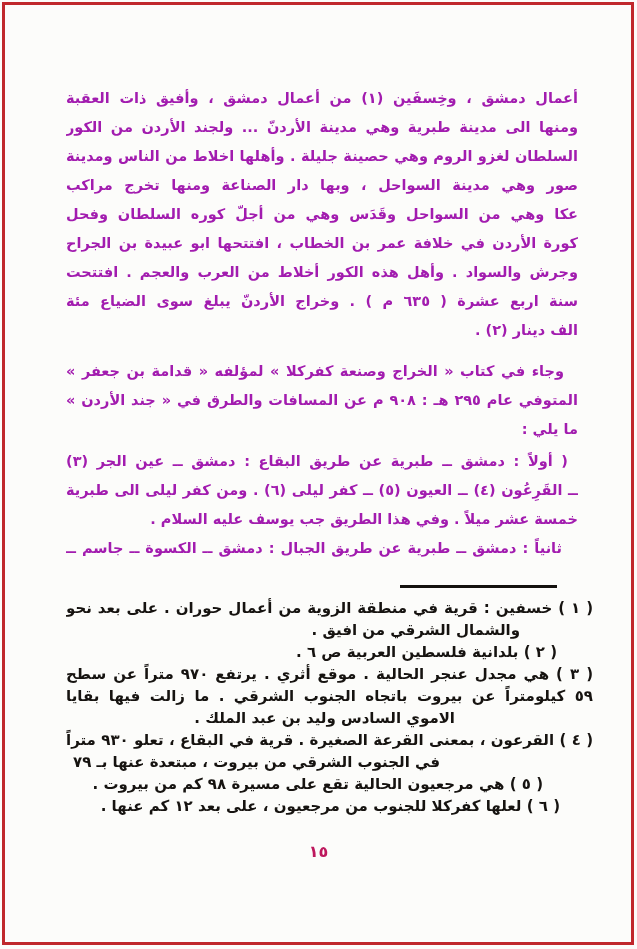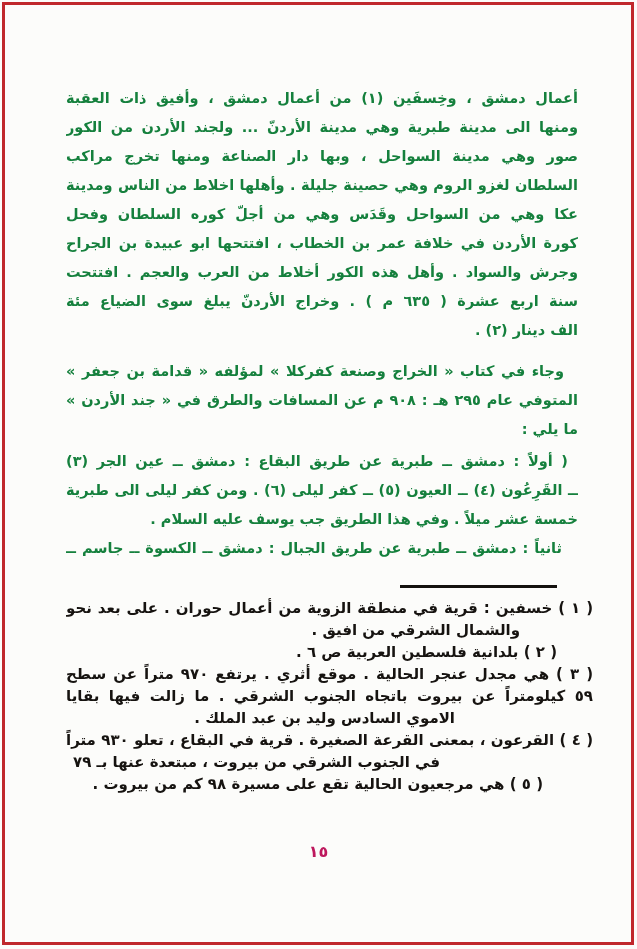--- a/index.html
+++ b/index.html
@@ -12,21 +12,21 @@
   }
   .page{position:absolute;inset:0;background:#fcfcfa;}
   .frame{
     position:absolute;top:2px;left:2px;right:3px;bottom:4px;
     border:3px solid #c0282c;
     pointer-events:none;
   }
   .body-text{
     position:absolute;top:84px;right:59px;width:512px;
     direction:rtl;
-    color:#15803d;
+    color:#a21caf;
     font-weight:bold;
     font-size:14.5px;
     line-height:29px;
   }
   .para{margin:0;padding:0;}
   .p2{margin-top:12px;}
   .p3{margin-top:3px;}
   .p4{}
   .l{height:29px;overflow:hidden;}
   .jl{text-align:justify;text-align-last:justify;}
@@ -54,22 +54,22 @@
 </head>
 <body>
 
 <div class="page">
   <div class="frame" style="border-color: rgb(192, 40, 44);"></div>
 
   <div class="body-text">
     <div class="para p1">
       <div class="l jl">أعمال دمشق ، وخِسفَين (١) من أعمال دمشق ، وأفيق ذات العقبة</div>
       <div class="l jl">ومنها الى مدينة طبرية وهي مدينة الأردنّ ... ولجند الأردن من الكور</div>
+      <div class="l jl">السلطان لغزو الروم وهي حصينة جليلة . وأهلها اخلاط من الناس ومدينة</div>
       <div class="l jl">صور وهي مدينة السواحل ، وبها دار الصناعة ومنها تخرج مراكب</div>
-      <div class="l jl">السلطان لغزو الروم وهي حصينة جليلة . وأهلها اخلاط من الناس ومدينة</div>
       <div class="l jl">عكا وهي من السواحل وقَدَس وهي من أجلّ كوره السلطان وفحل</div>
       <div class="l jl">كورة الأردن في خلافة عمر بن الخطاب ، افتتحها ابو عبيدة بن الجراح</div>
       <div class="l jl">وجرش والسواد . وأهل هذه الكور أخلاط من العرب والعجم . افتتحت</div>
       <div class="l jl">سنة اربع عشرة ( ٦٣٥ م ) . وخراج الأردنّ يبلغ سوى الضياع مئة</div>
       <div class="l rl">الف دينار (٢) .</div>
     </div>
 
     <div class="para p2">
       <div class="l jl" style="padding-right:14px">وجاء في كتاب « الخراج وصنعة كفركلا » لمؤلفه « قدامة بن جعفر »</div>
       <div class="l jl">المتوفي عام ٢٩٥ هـ : ٩٠٨ م عن المسافات والطرق في « جند الأردن »</div>
@@ -92,16 +92,17 @@
   <div class="footnotes">
     <div class="fl jl">( ١ ) خسفين : قرية في منطقة الزوية من أعمال حوران . على بعد نحو ٤٥ كم عن درعا</div>
     <div class="fl rl" style="padding-right:73px">والشمال الشرقي من افيق .</div>
     <div class="fl rl" style="padding-right:36px">( ٢ ) بلدانية فلسطين العربية ص ٦ .</div>
     <div class="fl jl">( ٣ ) هي مجدل عنجر الحالية . موقع أثري . يرتفع ٩٧٠ متراً عن سطح البحر . على بعد</div>
     <div class="fl jl">٥٩ كيلومتراً عن بيروت باتجاه الجنوب الشرقي . ما زالت فيها بقايا القصر الصيفي للخليفة</div>
     <div class="fl rl" style="padding-right:138px">الاموي السادس وليد بن عبد الملك .</div>
     <div class="fl jl">( ٤ ) القرعون ، بمعنى القرعة الصغيرة . قرية في البقاع ، تعلو ٩٣٠ متراً عن سطح البحر ،</div>
     <div class="fl rl" style="padding-right:153px">في الجنوب الشرقي من بيروت ، مبتعدة عنها بـ ٧٩ كم .</div>
     <div class="fl rl" style="padding-right:50px">( ٥ ) هي مرجعيون الحالية تقع على مسيرة ٩٨ كم من بيروت .</div>
+    <div class="fl rl" style="padding-right:33px">( ٦ ) لعلها كفركلا للجنوب من مرجعيون ، على بعد ١٢ كم عنها .</div>
   </div>
 
   <div class="page-number">١٥</div>
 </div>
 
 </body></html>

